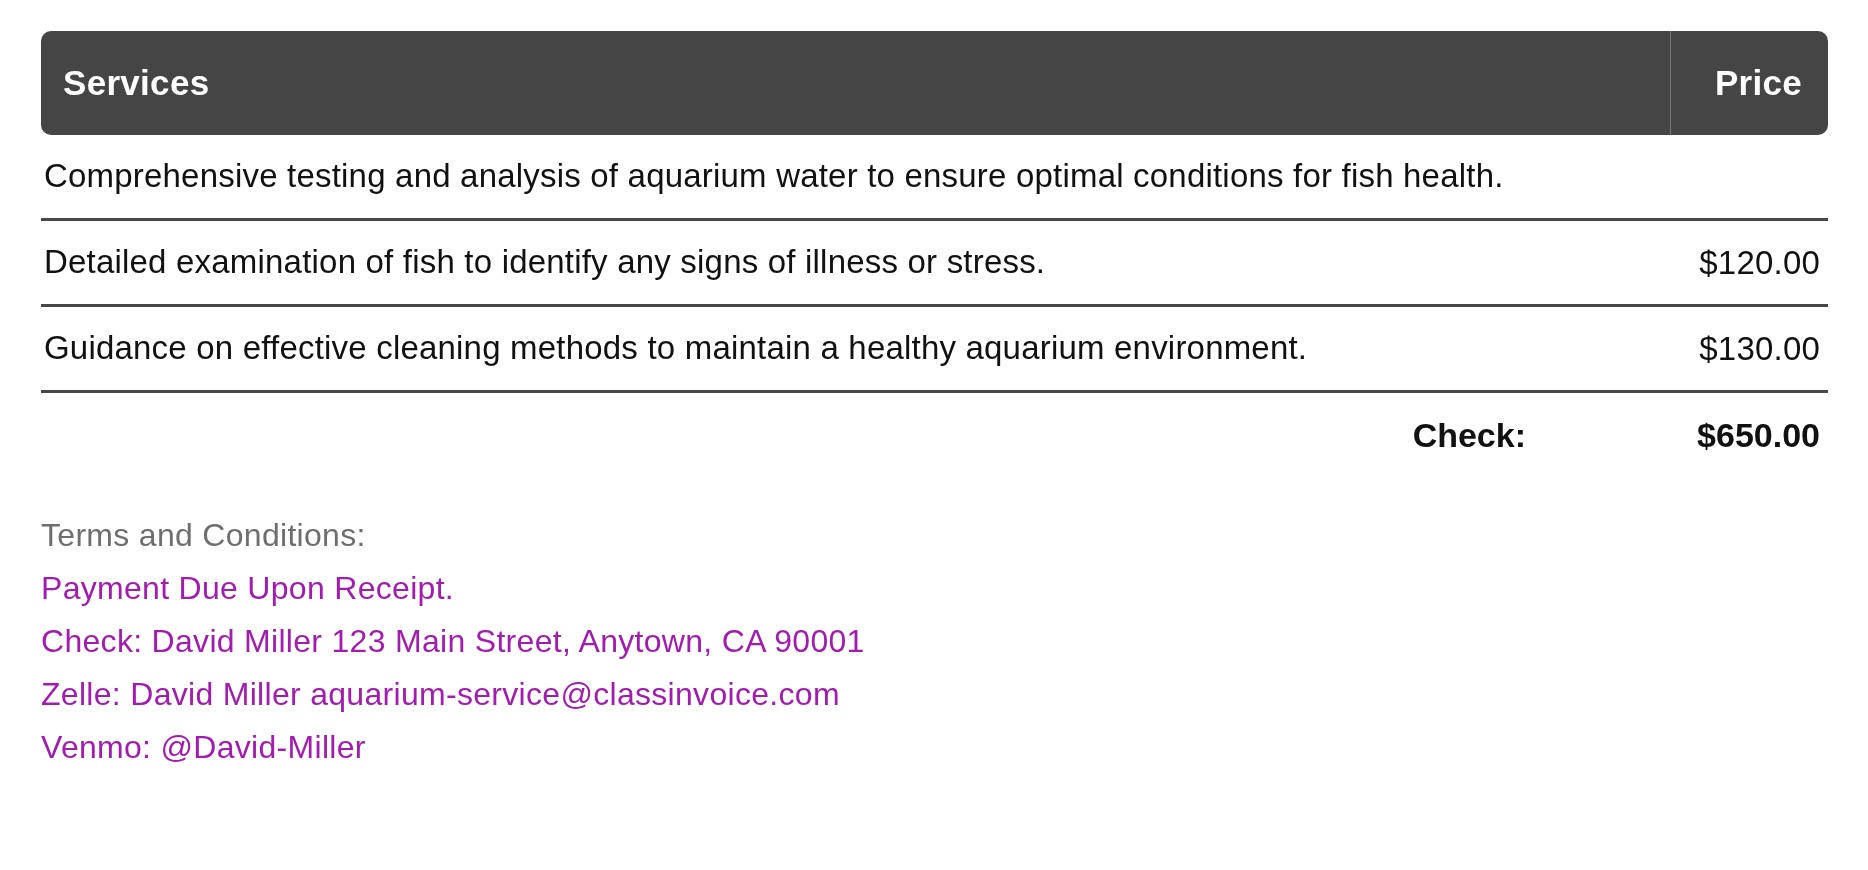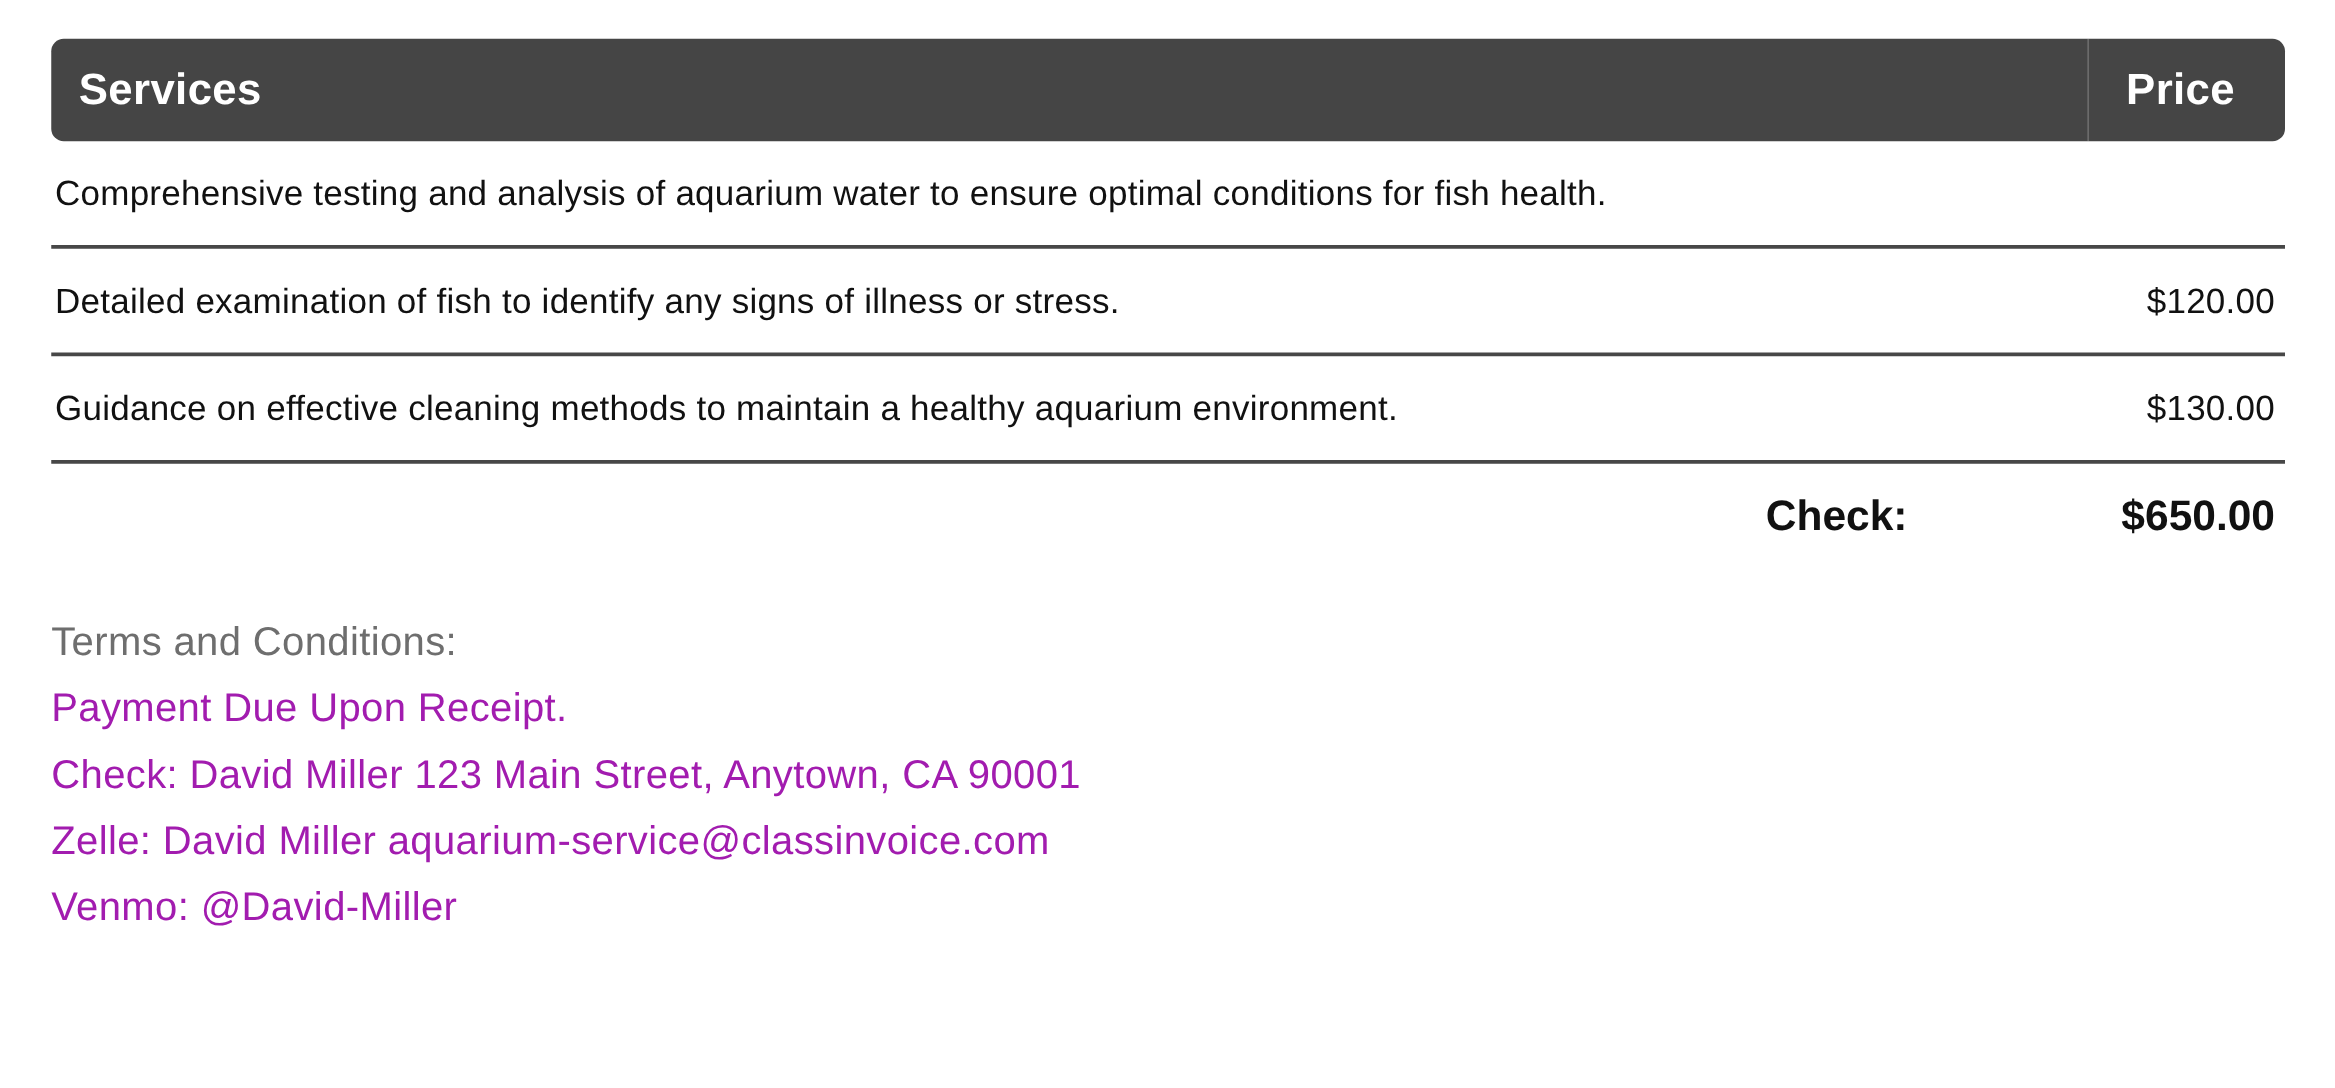--- a/index.html
+++ b/index.html
@@ -12,51 +12,51 @@
     color: #111111;
   }
   .page {
     padding: 31px 40px 10px 41px;
   }
 
   
   .table-header {
     display: flex;
     align-items: stretch;
-    height: 82px;
+    height: 104px;
     background: #454545;
     border-radius: 10px;
     color: #ffffff;
     font-weight: bold;
     font-size: 35px;
     letter-spacing: 0.3px;
   }
   .th-services {
     flex: 1;
     display: flex;
     align-items: center;
     padding-left: 22px;
   }
   .th-price {
     flex: 0 0 158px;
     display: flex;
     align-items: center;
     justify-content: flex-end;
-    padding-right: 40px;
+    padding-right: 26px;
     border-left: 1px solid rgba(255,255,255,0.28);
   }
 
   
   .row {
     display: flex;
     align-items: center;
     min-height: 86px;
     padding: 10px 0;
     border-bottom: 3px solid #474747;
-    font-size: 28px;
+    font-size: 33px;
     letter-spacing: 0.2px;
   }
   .cell-desc {
     flex: 1;
     padding-left: 3px;
     padding-right: 60px;
     line-height: 1.28;
   }
   .cell-price {
     flex: 0 0 180px;

